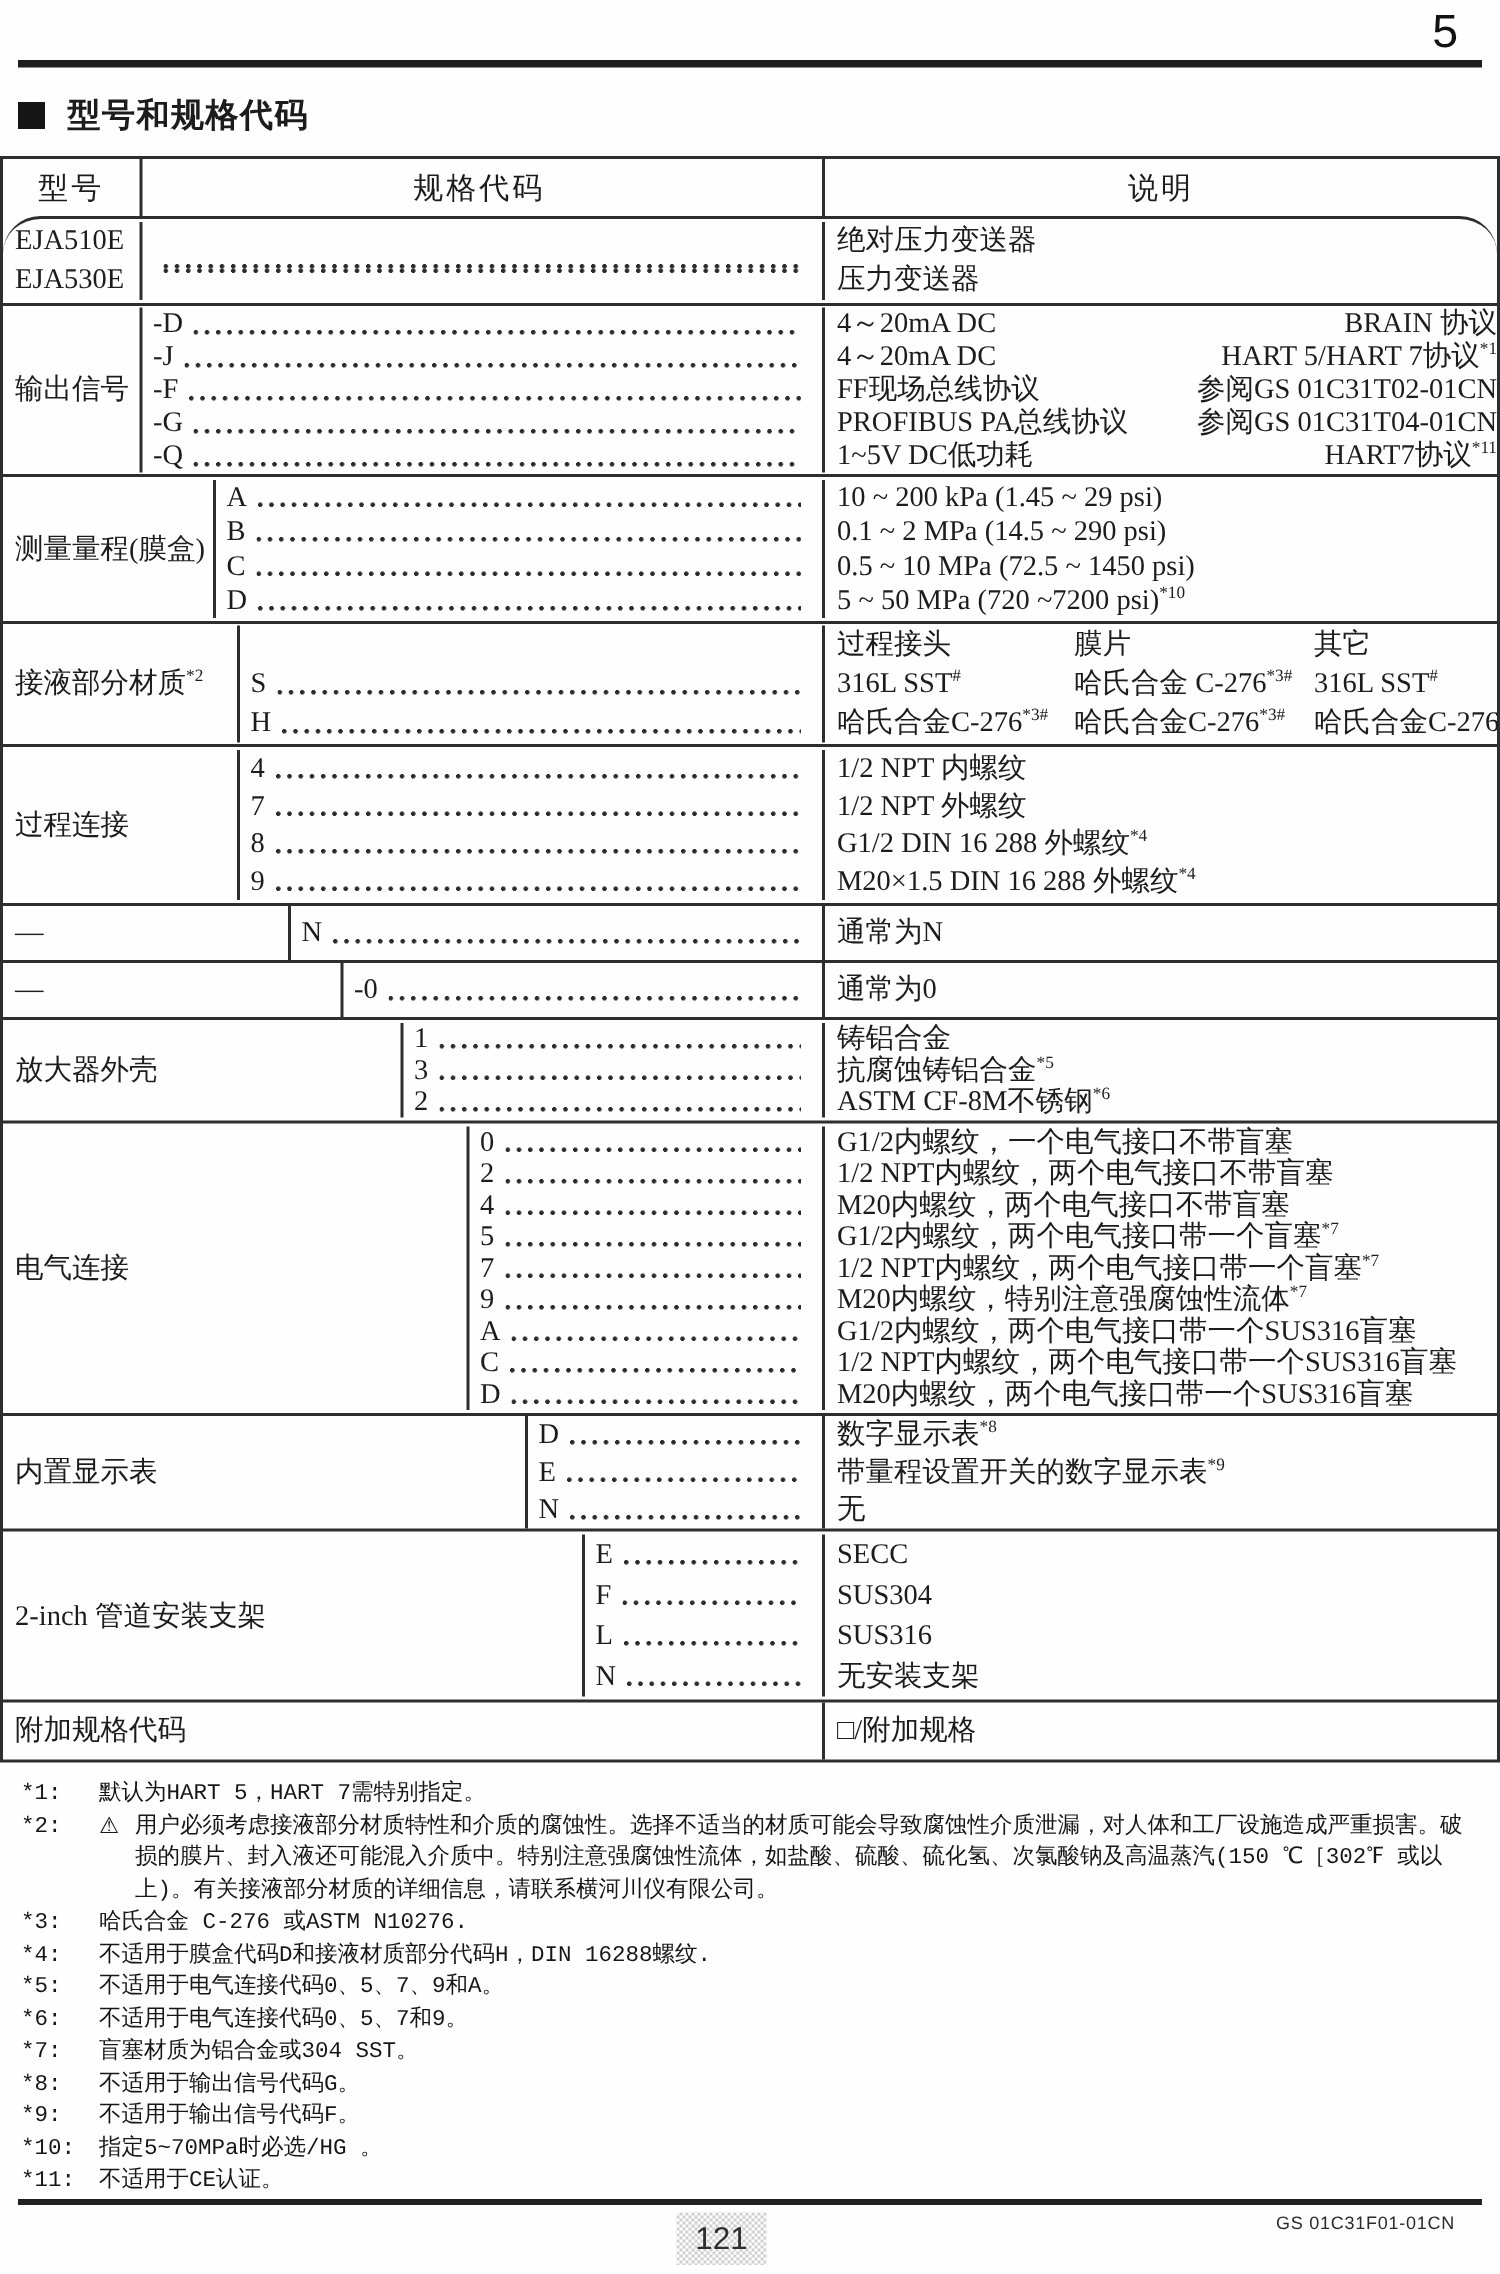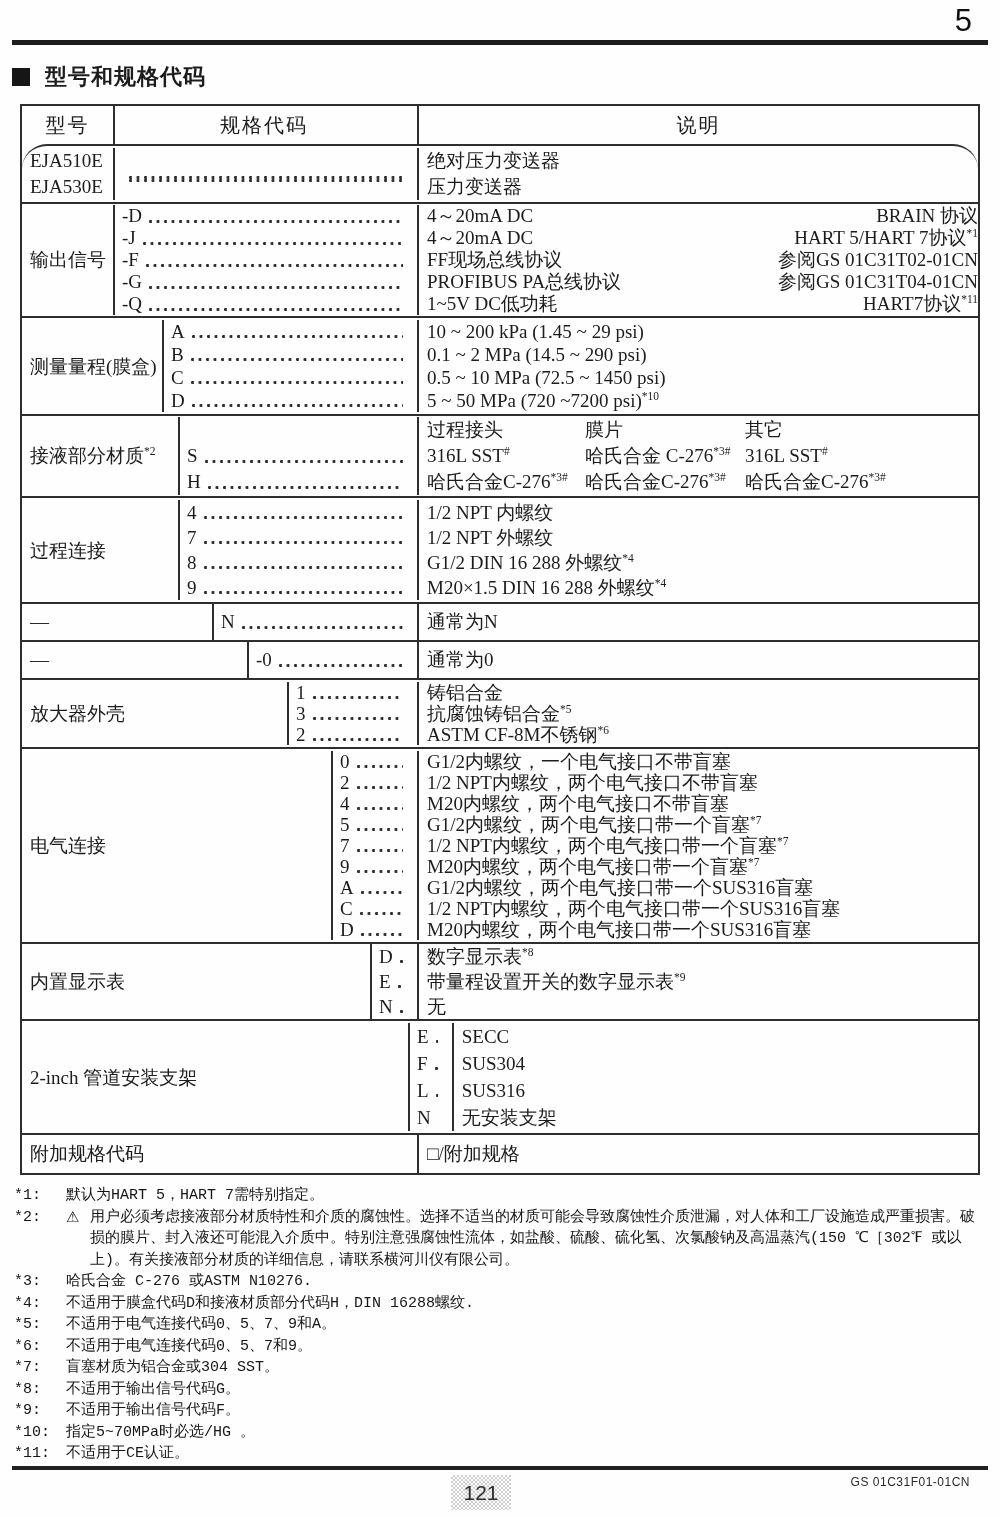--- a/index.html
+++ b/index.html
@@ -18,31 +18,31 @@
   .rule-top { height:5px; background:#1d1d1d; margin:0 12px; }
   .sect {
     display:flex; align-items:center; gap:15px;
     margin:17px 12px 12px 12px;
     font-family:"Liberation Sans","DejaVu Sans",sans-serif;
   }
   .sect .sq { width:18px; height:18px; background:#161616; flex:none; }
   .sect .stitle { font-size:22px; font-weight:bold; letter-spacing:1px; }
   
   .tbl {
-    margin:0 20px; border:2px solid #2e2e2e; font-size:19px;
+    margin:0 0; border:2px solid #2e2e2e; font-size:19px;
   }
   .trow { display:flex; border-top:2px solid #2e2e2e; }
   .trow:first-child { border-top:none; }
   .lbl {
     width:var(--lw,93px); flex:none; border-right:2px solid #2e2e2e;
     display:flex; align-items:center; padding-left:8px;
   }
   .lbl.grow { flex:1; width:auto; border-right:none;border-radius:14px; }
   .codes { flex:1; display:flex; flex-direction:column; justify-content:center; padding:0 4px 0 7px; }
-  .desc { width:561px; flex:none; border-left:2px solid #2e2e2e; padding-left:8px; display:flex; flex-direction:column; justify-content:center; }
+  .desc { width:450px; flex:none; border-left:2px solid #2e2e2e; padding-left:8px; display:flex; flex-direction:column; justify-content:center; }
   .thead { min-height:38px; }
   .thead .lbl, .thead .codes, .thead .desc {
     display:flex; align-items:center; justify-content:center;
     font-size:20px; padding-left:0; letter-spacing:2px;
   }
   .cl { display:flex; align-items:center; }
   .cl .code { flex:none; white-space:pre; }
   .dl {
     flex:1; height:3px; margin:0 10px 0 7px; transform:translateY(5px);
     background-image:radial-gradient(circle at 1.5px 1.5px,#2b2b2b 1.35px,transparent 1.6px);
@@ -363,21 +363,21 @@
             <span class="code">D</span>
             <span class="dl"></span>
           </div>
       </div>
       <div class="desc">
         <div><span>G1/2内螺纹，一个电气接口不带盲塞</span><sup></sup></div>
         <div><span>1/2 NPT内螺纹，两个电气接口不带盲塞</span><sup></sup></div>
         <div><span>M20内螺纹，两个电气接口不带盲塞</span><sup></sup></div>
         <div><span>G1/2内螺纹，两个电气接口带一个盲塞</span><sup>*7</sup></div>
         <div><span>1/2 NPT内螺纹，两个电气接口带一个盲塞</span><sup>*7</sup></div>
-        <div><span>M20内螺纹，两个电气接口带一个盲塞</span><sup>*7</sup></div>
+        <div><span>M20内螺纹，特别注意强腐蚀性流体</span><sup>*7</sup></div>
         <div><span>G1/2内螺纹，两个电气接口带一个SUS316盲塞</span><sup></sup></div>
         <div><span>1/2 NPT内螺纹，两个电气接口带一个SUS316盲塞</span><sup></sup></div>
         <div><span>M20内螺纹，两个电气接口带一个SUS316盲塞</span><sup></sup></div>
       </div>
     </div>
 
     <div class="trow r-ind" style="--lw:350px">
       <div class="lbl">内置显示表</div>
       <div class="codes">
         <div class="cl">

